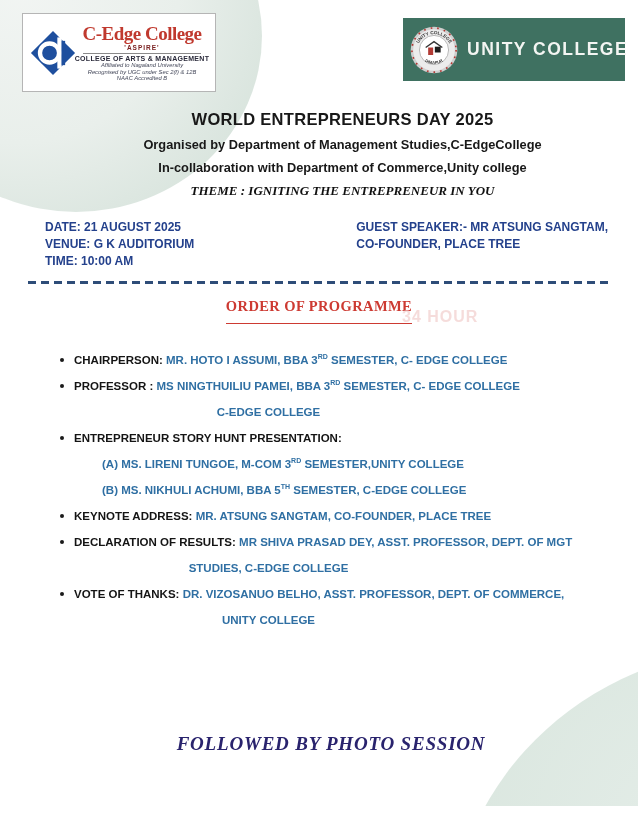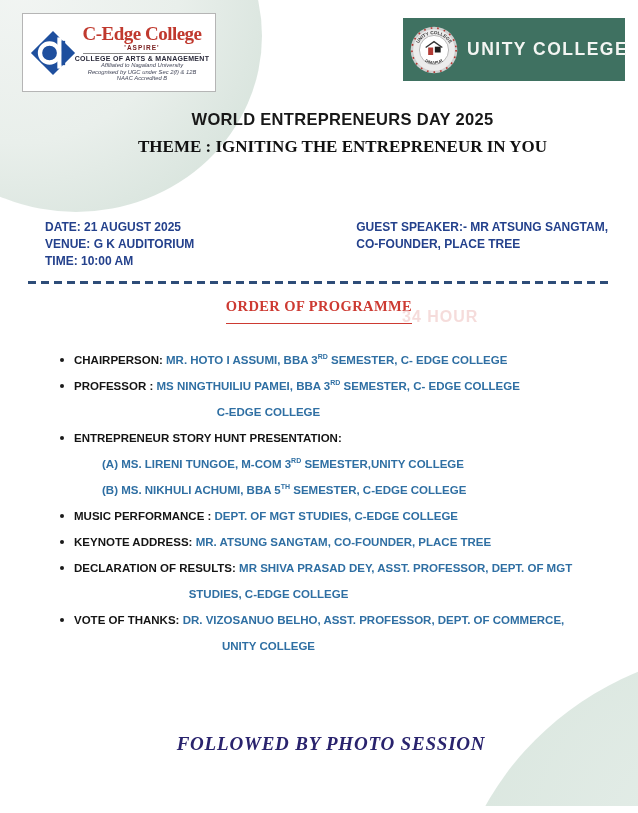--- a/index.html
+++ b/index.html
@@ -42,22 +42,22 @@
   }
   .unity-seal{flex:0 0 50px; height:50px; margin-right:8px;}
   .unity-name{
     color:#f3f5f2; font-weight:bold; font-size:17.5px; letter-spacing:1.5px; white-space:nowrap;
   }
   
   .title-block{position:absolute; left:0; right:0; top:110px; text-align:center; color:#181818;margin-left:47px;}
   .title-main{font-size:16.5px; font-weight:bold; letter-spacing:0.3px;}
   .title-sub{font-size:12.8px; font-weight:bold; margin-top:8px;}
   .title-theme{
-    font-family:"Liberation Serif", serif; font-weight:bold; font-size:17px;
-    margin-top:8px; color:#111111;
+    font-family:"Liberation Serif", serif; font-weight:bold; font-size:13px;
+    margin-top:8px; color:#111111;font-style:italic;
   }
   
   .info-row{position:absolute; left:45px; right:30px; top:219px; display:flex; justify-content:space-between;}
   .info-left{ text-align:left; color:var(--navy,#24418c); font-weight:bold; font-size:12px; line-height:17px;}
   .info-right{text-align:left; color:var(--navy,#24418c); font-weight:bold; font-size:12px; line-height:17px;}
   .dash-sep{
     position:absolute; left:28px; right:28px; top:281px; height:3px;
     background:repeating-linear-gradient(90deg, var(--dash,#2e4d78) 0 8px, transparent 8px 13px);
   }
   
@@ -143,20 +143,22 @@
       <rect x="31" y="26" width="7" height="7" fill="#1c1c1c"></rect>
       <text font-size="5" font-weight="bold" fill="#3a3a3a" font-family="Liberation Sans, sans-serif">
         <textPath href="#arcBot" startOffset="50%" text-anchor="middle">DIMAPUR</textPath>
       </text>
     </svg>
     <div class="unity-name">UNITY COLLEGE</div>
   </div>
 
   <div class="title-block">
     <div class="title-main">WORLD ENTREPRENEURS DAY 2025</div>
+    <div class="title-sub">Organised by Department of Management Studies,C-EdgeCollege</div>
+    <div class="title-sub">In-collaboration with Department of Commerce,Unity college</div>
     <div class="title-theme">THEME : IGNITING THE ENTREPRENEUR IN YOU</div>
   </div>
 
   <div class="info-row">
     <div class="info-left">
       <div>DATE: 21 AUGUST 2025</div>
       <div>VENUE: G K AUDITORIUM</div>
       <div>TIME: 10:00 AM</div>
     </div>
     <div class="info-right">
@@ -181,23 +183,20 @@
       </div>
       <div class="prog-item">
         <div class="prog-line2 val">C-EDGE COLLEGE</div>
       </div>
       <div class="prog-item">
         <div class="prog-line"><span class="bullet"></span><span class="lbl">ENTREPRENEUR STORY HUNT PRESENTATION: </span><span class="val"></span></div>
         <div class="prog-sub val">(A) MS. LIRENI TUNGOE, M-COM 3<sup>RD</sup>  SEMESTER,UNITY COLLEGE</div>
         <div class="prog-sub val">(B) MS. NIKHULI ACHUMI, BBA 5<sup>TH</sup>  SEMESTER, C-EDGE COLLEGE</div>
       </div>
       <div class="prog-item">
-        <div class="prog-line"><span class="bullet"></span><span class="lbl">MUSIC PERFORMANCE : </span><span class="val">DEPT. OF MGT STUDIES, C-EDGE COLLEGE</span></div>
-      </div>
-      <div class="prog-item">
         <div class="prog-line"><span class="bullet"></span><span class="lbl">KEYNOTE ADDRESS: </span><span class="val">MR. ATSUNG SANGTAM, CO-FOUNDER, PLACE TREE</span></div>
       </div>
       <div class="prog-item">
         <div class="prog-line"><span class="bullet"></span><span class="lbl">DECLARATION OF RESULTS: </span><span class="val">MR SHIVA PRASAD DEY, ASST. PROFESSOR, DEPT. OF MGT</span></div>
         <div class="prog-line2 val">STUDIES, C-EDGE COLLEGE</div>
       </div>
       <div class="prog-item">
         <div class="prog-line"><span class="bullet"></span><span class="lbl">VOTE OF THANKS: </span><span class="val">DR. VIZOSANUO BELHO, ASST. PROFESSOR, DEPT. OF COMMERCE,</span></div>
         <div class="prog-line2 val">UNITY COLLEGE</div>
       </div>

